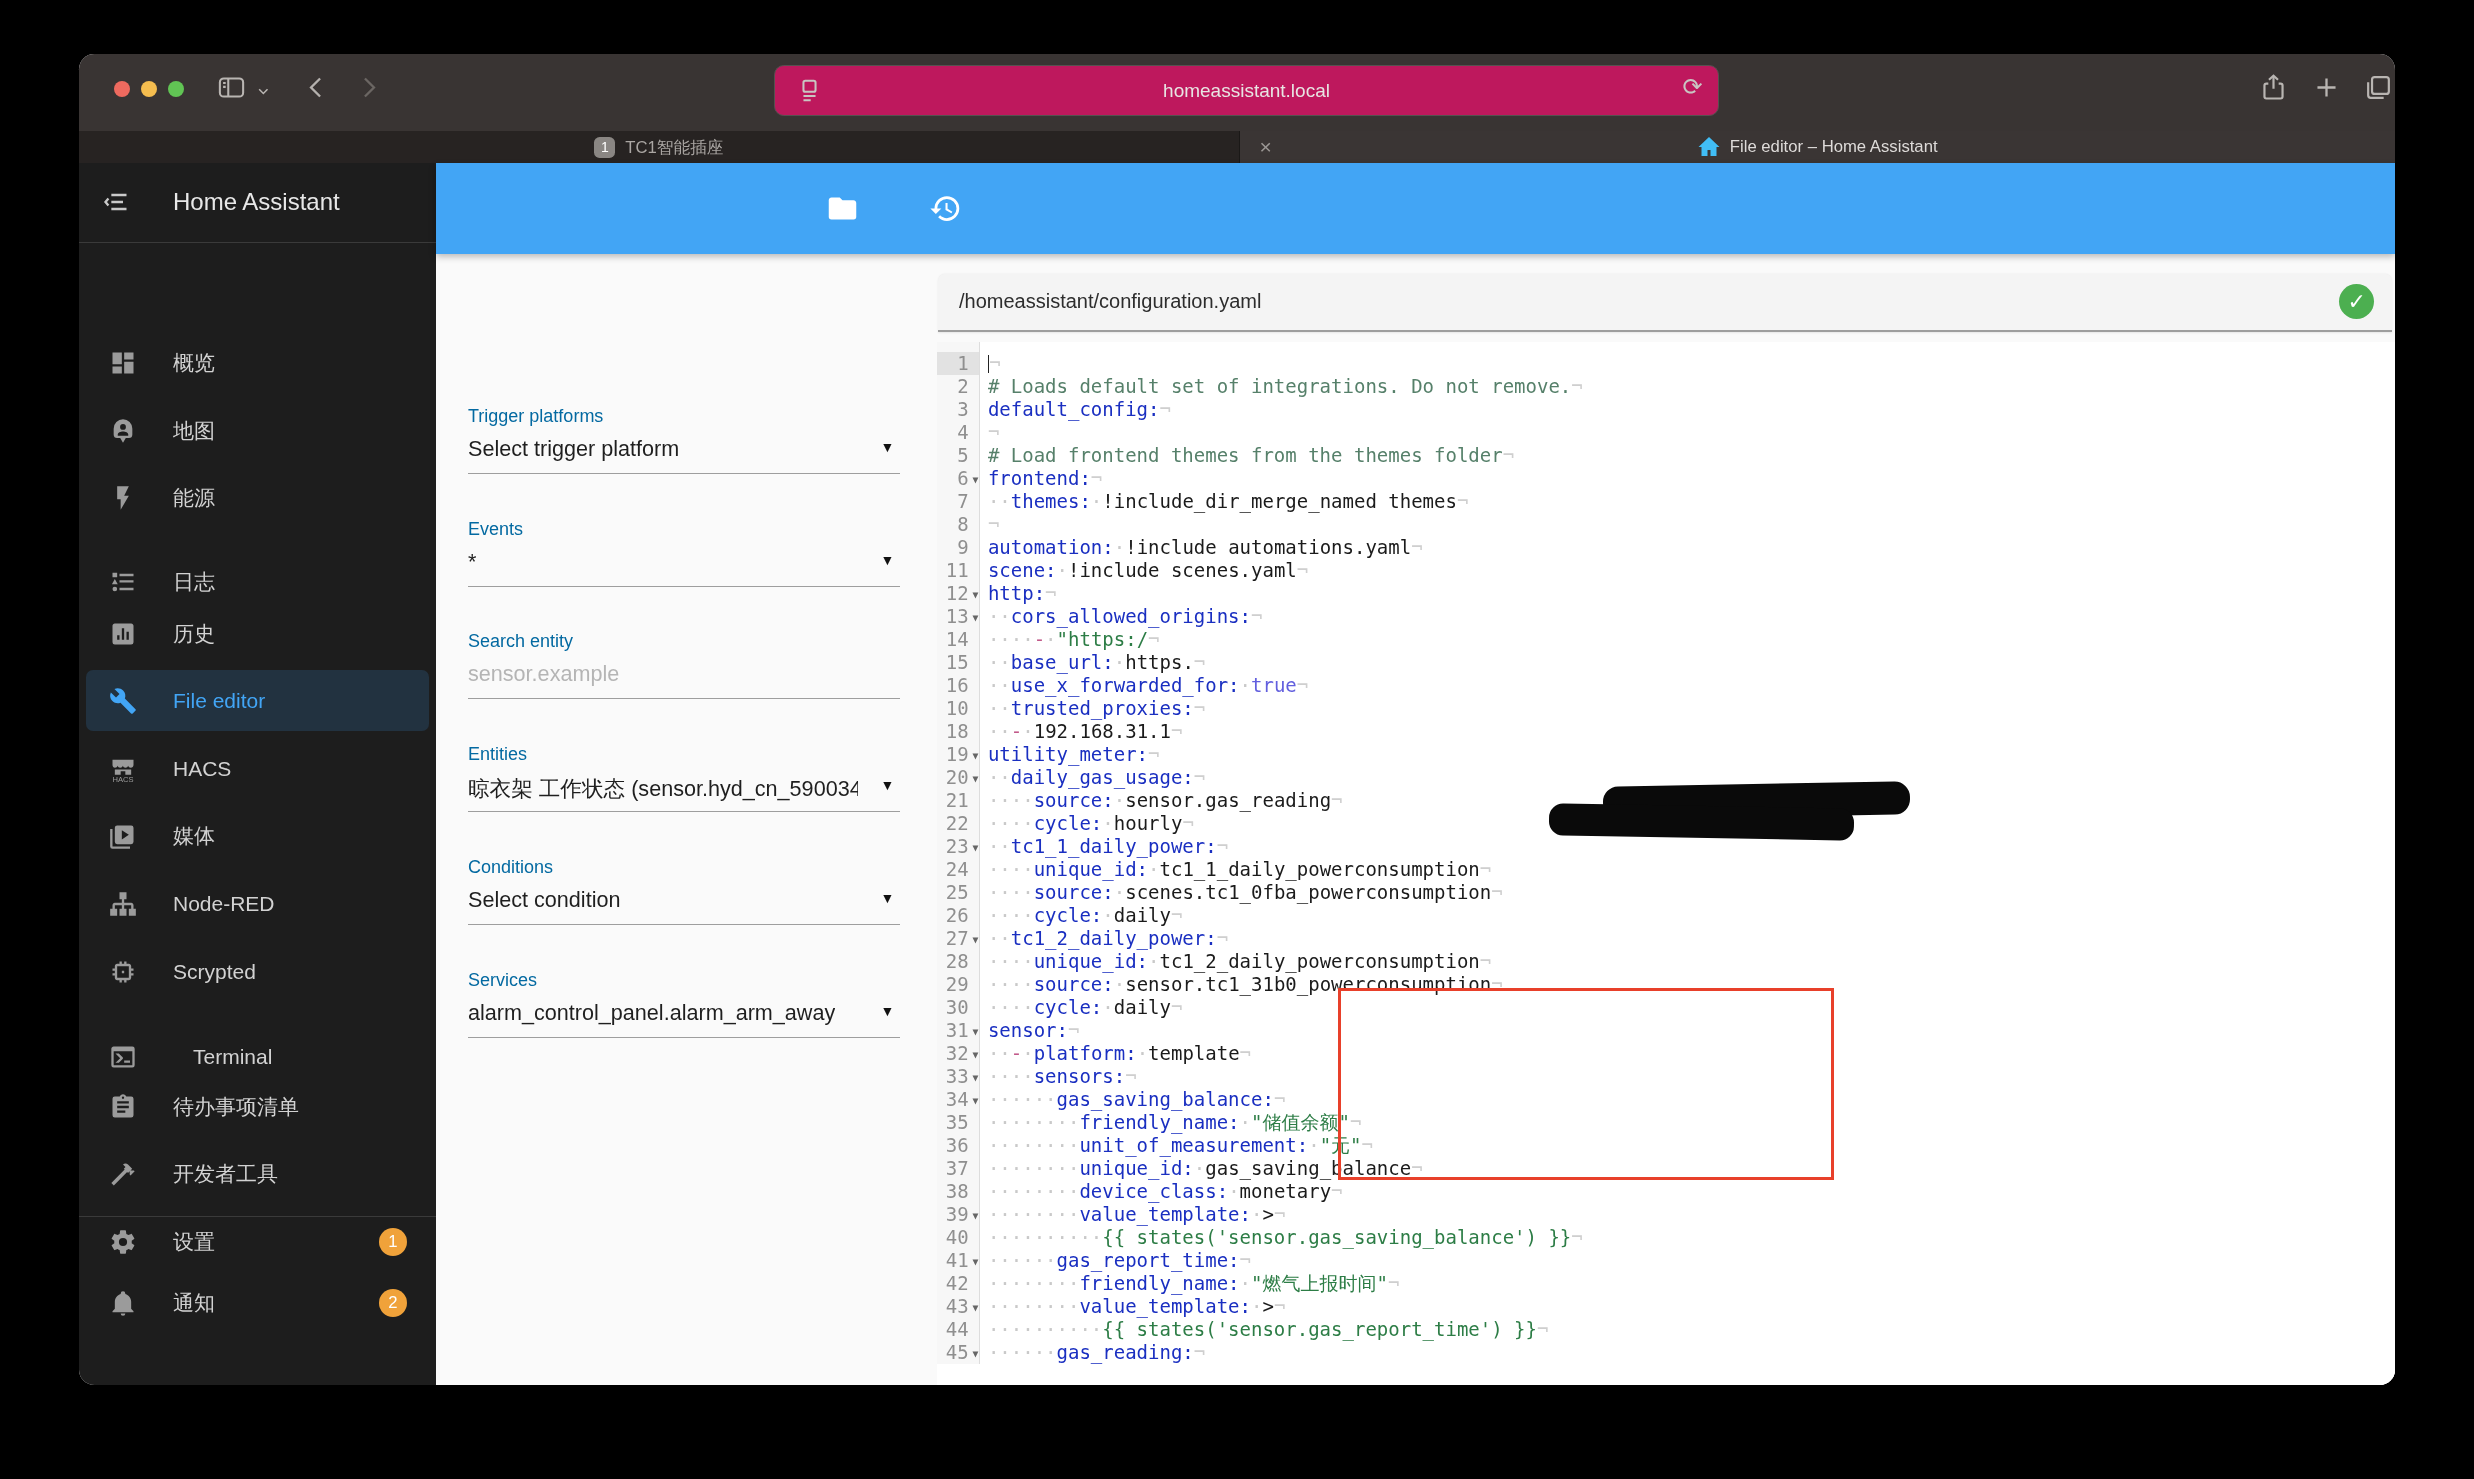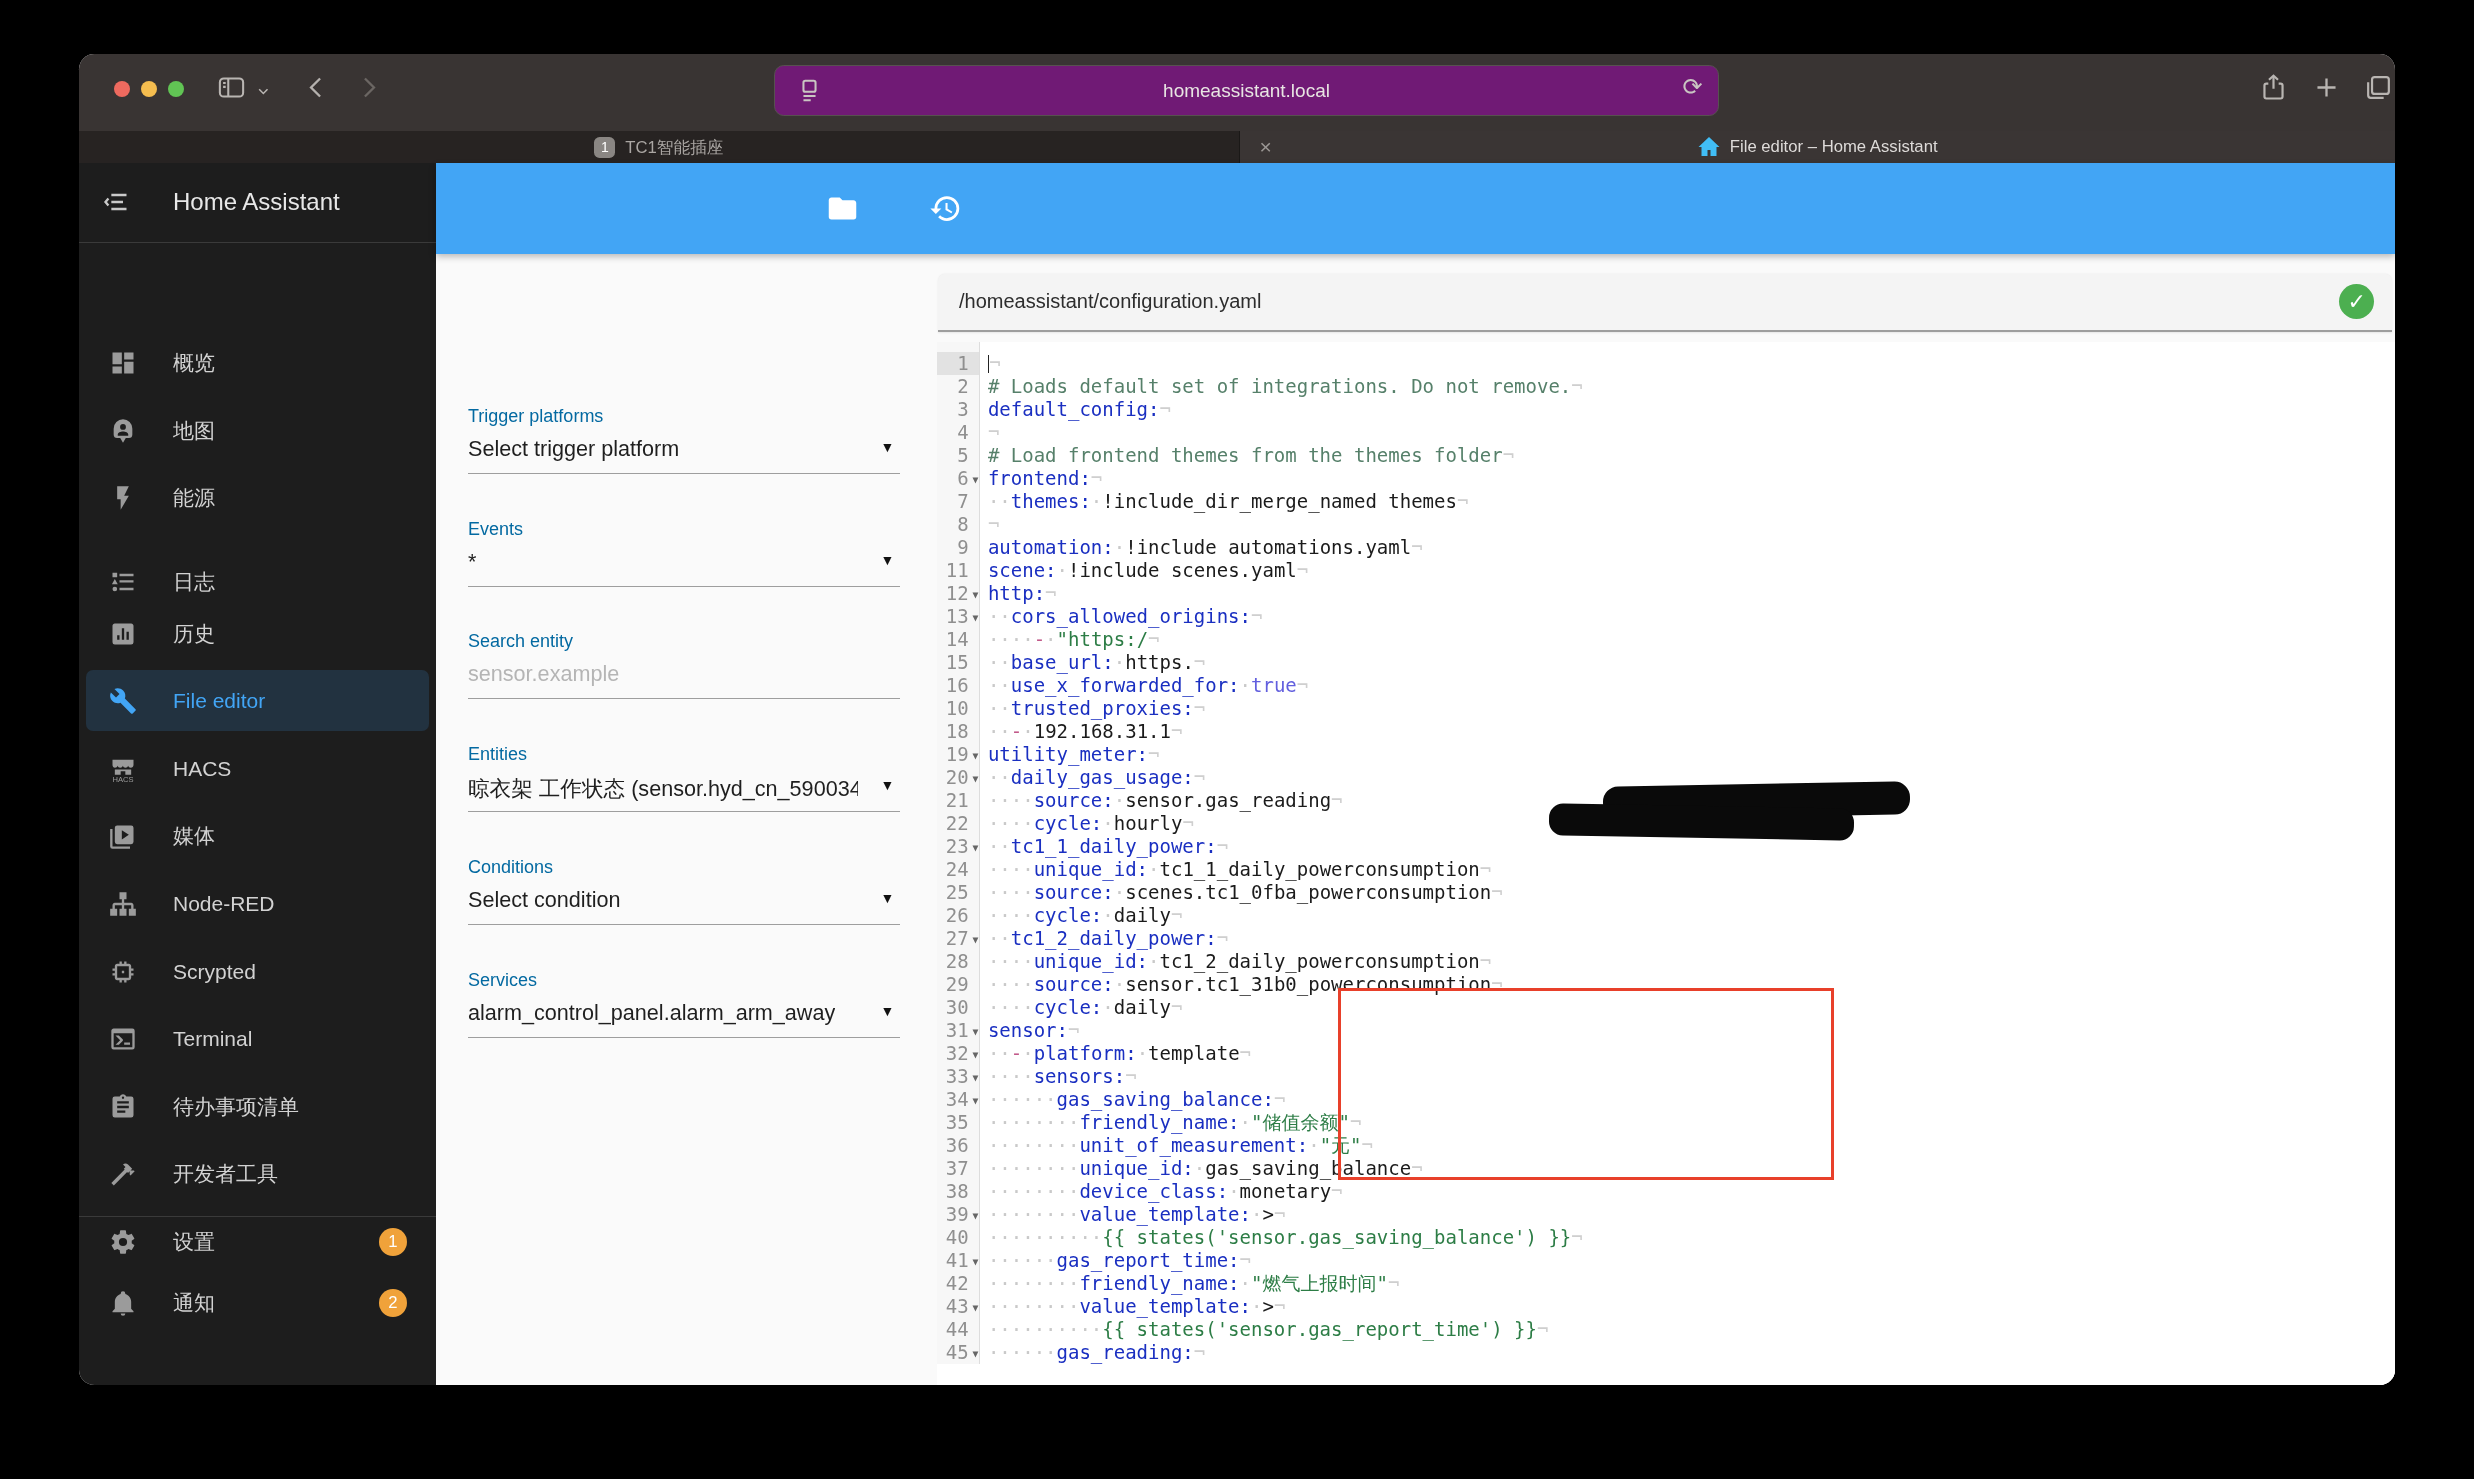--- a/index.html
+++ b/index.html
@@ -3,21 +3,21 @@
 <meta charset="utf-8">
 <style>
   html,body{margin:0;padding:0;background:#000;width:2475px;height:1480px;font-family:"Liberation Sans",sans-serif;-webkit-font-smoothing:antialiased;}
   #stage{position:relative;width:2475px;height:1480px;overflow:hidden;background:#000;}
   #window{position:absolute;left:79px;top:54px;width:2316px;height:1331px;border-radius:15.3px;overflow:hidden;background:#fafafa;}
 
   
   .titlebar{position:absolute;left:0;top:0;width:100%;height:77px;background:#393433;}
   .tl{position:absolute;top:27px;width:16px;height:16px;border-radius:50%;}
   .chromeicon{position:absolute;top:18px;color:#b9b5b2;}
-  .urlbar{position:absolute;left:695px;top:11px;width:943px;height:49px;background:#701a75;border:0.7px solid #575150;border-radius:9.8px;display:flex;align-items:center;justify-content:center;}
+  .urlbar{position:absolute;left:695px;top:11px;width:943px;height:49px;background:#be185d;border:0.7px solid #575150;border-radius:9.8px;display:flex;align-items:center;justify-content:center;}
   .urltext{color:#e8e5e3;font-size:19px;}
   .urlbar .reader{position:absolute;left:19.5px;top:9.8px;}
   .urlbar .reload{position:absolute;right:15.3px;top:7px;color:#c9c5c2;font-size:24px;}
 
   .tabbar{position:absolute;left:0;top:77px;width:100%;height:32px;background:#282423;display:flex;}
   .tab{height:100%;display:flex;align-items:center;justify-content:center;position:relative;font-size:16.7px;}
   .tab.inactive{width:1160px;background:#272322;color:#aaa6a3;border-right:0.7px solid #1a1817;}
   .tab.active{flex:1;background:#3a3534;color:#dedbd9;}
   .tabbadge{display:inline-block;background:#8a8683;color:#fff;border-radius:5.6px;min-width:21px;height:21px;line-height:21px;text-align:center;font-size:14px;margin-right:9.8px;}
   .tabclose{position:absolute;left:19.5px;color:#9b9794;font-size:21px;}
@@ -250,21 +250,21 @@
               <span class="lbl">Node-RED</span>
             </div>
             <div class="sb-item" style="top: 778px;">
               <span class="ico">
                 <svg width="28" height="28" viewBox="0 0 24 24" fill="currentColor">
                   <path d="M17,17H7V7H17M21,11V9H19V7C19,5.89 18.1,5 17,5H15V3H13V5H11V3H9V5H7C5.89,5 5,5.89 5,7V9H3V11H5V13H3V15H5V17C5,18.1 5.89,19 7,19H9V21H11V19H13V21H15V19H17A2,2 0 0,0 19,17V15H21V13H19V11M13,13H11V11H13V13Z"></path>
                 </svg>
               </span>
               <span class="lbl">Scrypted</span>
             </div>
-            <div class="sb-item" style="top: 845px;">
+            <div class="sb-item" style="top: 863px; gap: 20px;">
               <span class="ico">
                 <svg width="28" height="28" viewBox="0 0 24 24" fill="currentColor">
                   <path d="M20,19V7H4V19H20M20,3A2,2 0 0,1 22,5V19A2,2 0 0,1 20,21H4A2,2 0 0,1 2,19V5C2,3.89 2.9,3 4,3H20M13,17V15H18V17H13M9.58,13L5.57,9H8.4L11.7,12.3C12.09,12.69 12.09,13.33 11.7,13.72L8.42,17H5.59L9.58,13Z"></path>
                 </svg>
               </span>
               <span class="lbl">Terminal</span>
             </div>
             <div class="sb-item" style="top: 913px;">
               <span class="ico">
                 <svg width="28" height="28" viewBox="0 0 24 24" fill="currentColor">

